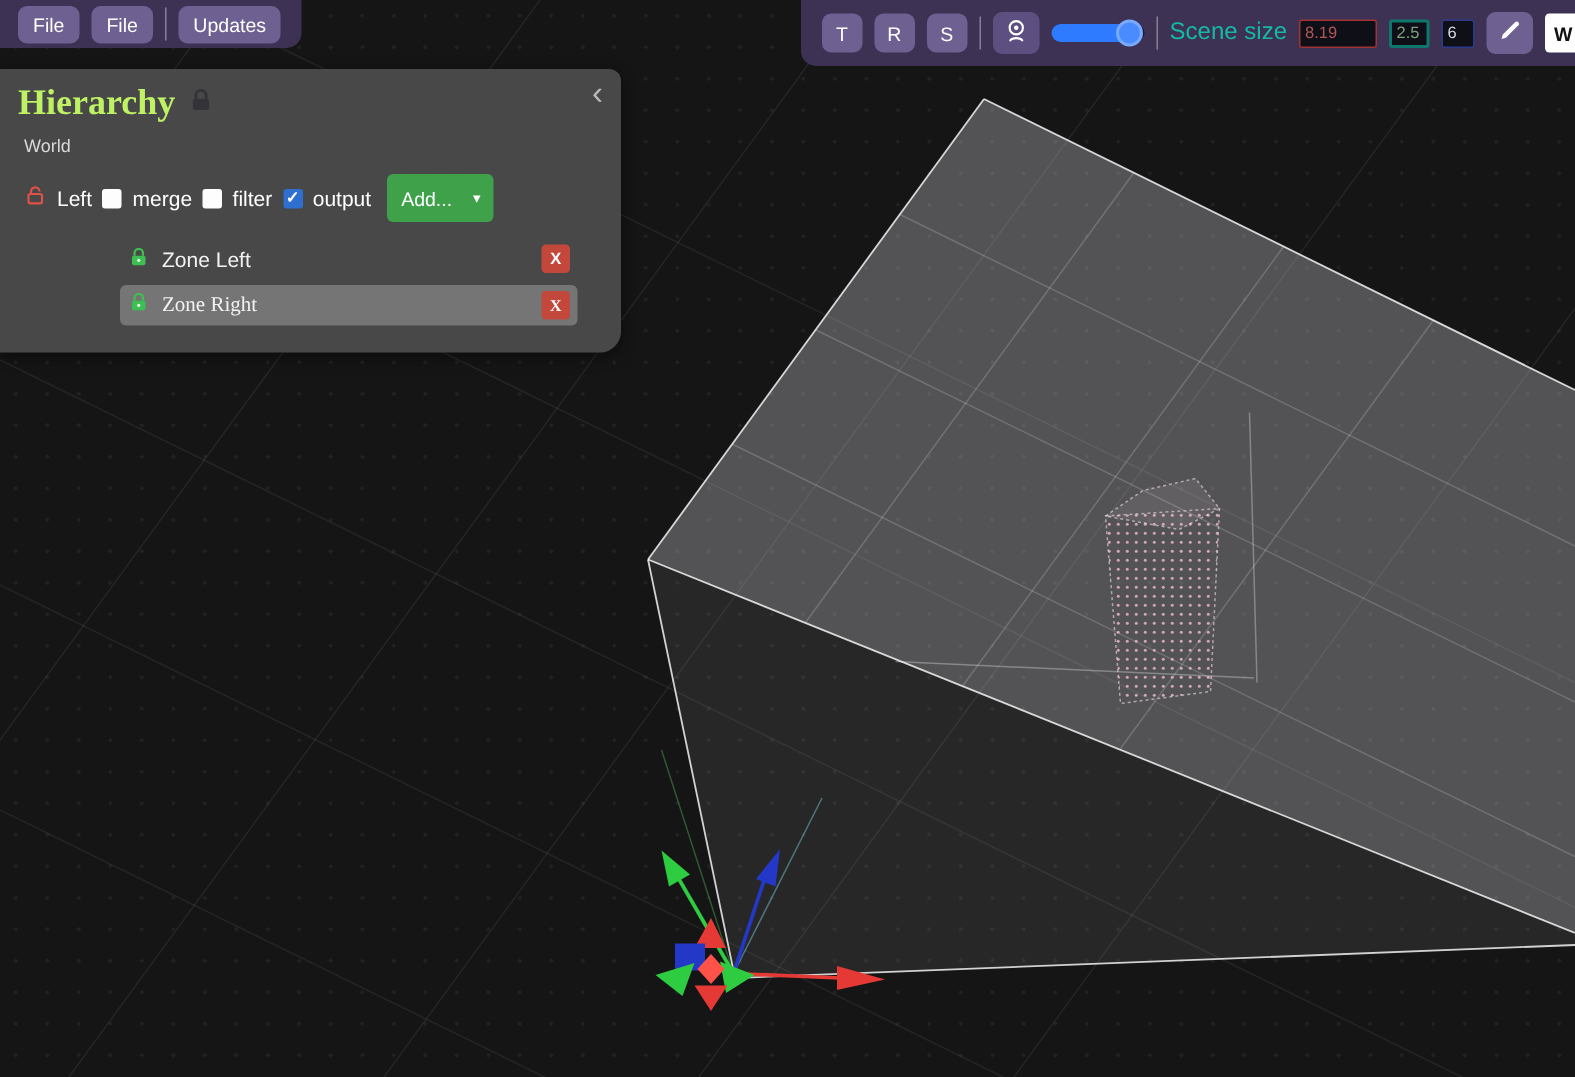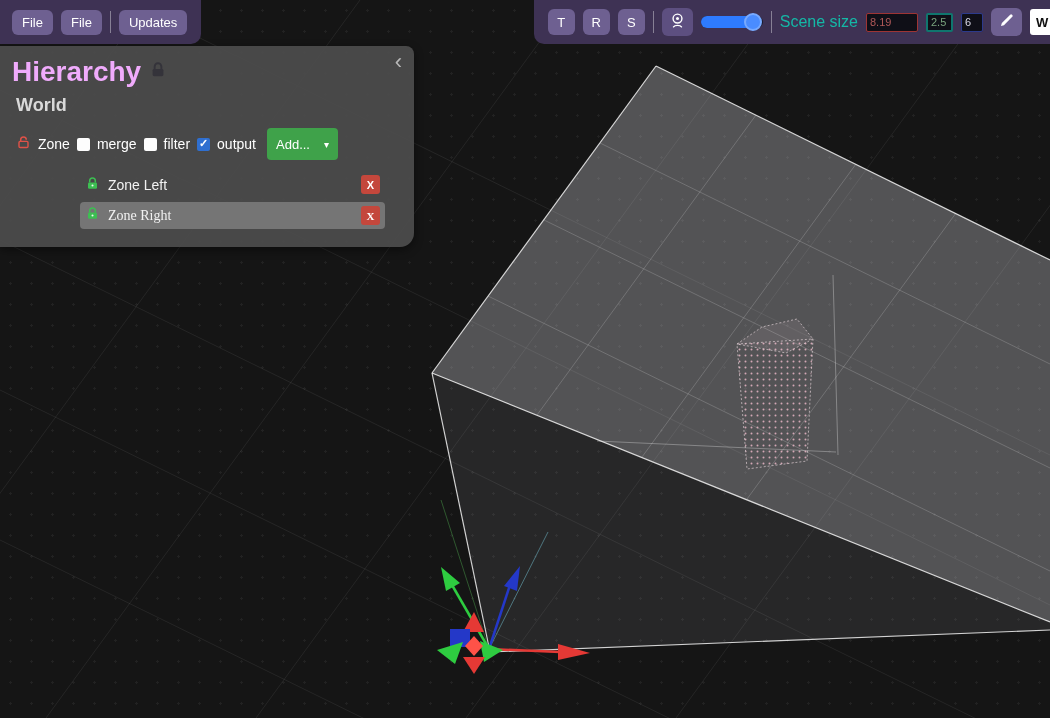--- a/index.html
+++ b/index.html
@@ -10,21 +10,21 @@
   
   .viewport {
     position:absolute; inset:0; background-color:#151515;
     background-image: radial-gradient(rgba(255,255,255,0.055) 1px, transparent 1.4px);
     background-size: 21px 21px;
   }
   .viewport svg { position:absolute; inset:0; }
 
   
   .topbar-left {
-    position:absolute; top:0; left:0; height:44px; z-index:20;
+    position:absolute; top:0; left:0; height:32px; z-index:20;
     background:#3e3254; display:flex; align-items:center; gap:8px;
     padding:0 14px 0 12px; border-radius:0 0 10px 0;
   }
   .topbar-right {
     position:absolute; top:0; right:0; height:44px; z-index:20;
     background:#3e3254; display:flex; align-items:center; gap:8px;
     padding:0 0 0 14px; border-radius:0 0 0 10px;
   }
   .btn-purple {
     background:#6e6091; color:#fff; border:none; border-radius:6px;
@@ -64,22 +64,22 @@
     position:absolute; top:46px; left:0; width:414px; z-index:15;
     background:rgba(74,74,74,0.97); border-radius:0 8px 14px 0;
     padding:6px 0 14px; box-shadow:0 3px 10px rgba(0,0,0,0.45);
     color:#fff;
   }
   .hier-collapse {
     position:absolute; top:6px; right:12px; color:#b8b8b8; font-size:22px;
     line-height:20px; cursor:pointer; background:none; border:none; font-family:inherit;
   }
   .hier-title-row { display:flex; align-items:center; gap:8px; padding:4px 12px 0; }
-  .hier-title { font-size:28px; font-weight:bold; color:#f0abfc; }
-  .world-label { margin:7px 0 0 16px; font-size:18px; color:#d9d9d9;font-weight:bold; }
+  .hier-title { font-size:24px; font-weight:bold; color:#bef264;font-family:Liberation Serif, serif; }
+  .world-label { margin:7px 0 0 16px; font-size:12px; color:#d9d9d9; }
 
   .scene-row { display:flex; align-items:center; gap:7px; margin:12px 10px 0 16px;
                font-size:14px; }
   .scene-label { color:#fff; }
   .checkbox { width:13px; height:13px; background:#fdfdfd; border-radius:2px;
               position:relative; cursor:pointer; flex:0 0 auto; }
   .checkbox.checked { background:#2f6fd0; }
   .checkbox.checked::after { content:"✓"; position:absolute; left:2px; top:-1px;
               color:#fff; font-size:11px; font-weight:bold; }
   .cb-label { cursor:pointer; }
@@ -247,21 +247,21 @@
 
     <div class="world-label">World</div>
 
     <div class="scene-row">
       <span class="lock">
         <svg viewBox="0 0 16 16" width="15" height="15">
           <path d="M5 6.5V5a3 3 0 0 1 6 0" fill="none" stroke="#e05248" stroke-width="1.6"></path>
           <rect x="3.2" y="6.8" width="9.6" height="6.6" rx="1.3" fill="none" stroke="#e05248" stroke-width="1.5"></rect>
         </svg>
       </span>
-      <span class="scene-label">Zone</span>
+      <span class="scene-label">Left</span>
 
       <span class="checkbox"></span>
       <span class="cb-label">merge</span>
 
       <span class="checkbox"></span>
       <span class="cb-label">filter</span>
 
       <span class="checkbox checked"></span>
       <span class="cb-label">output</span>
 

